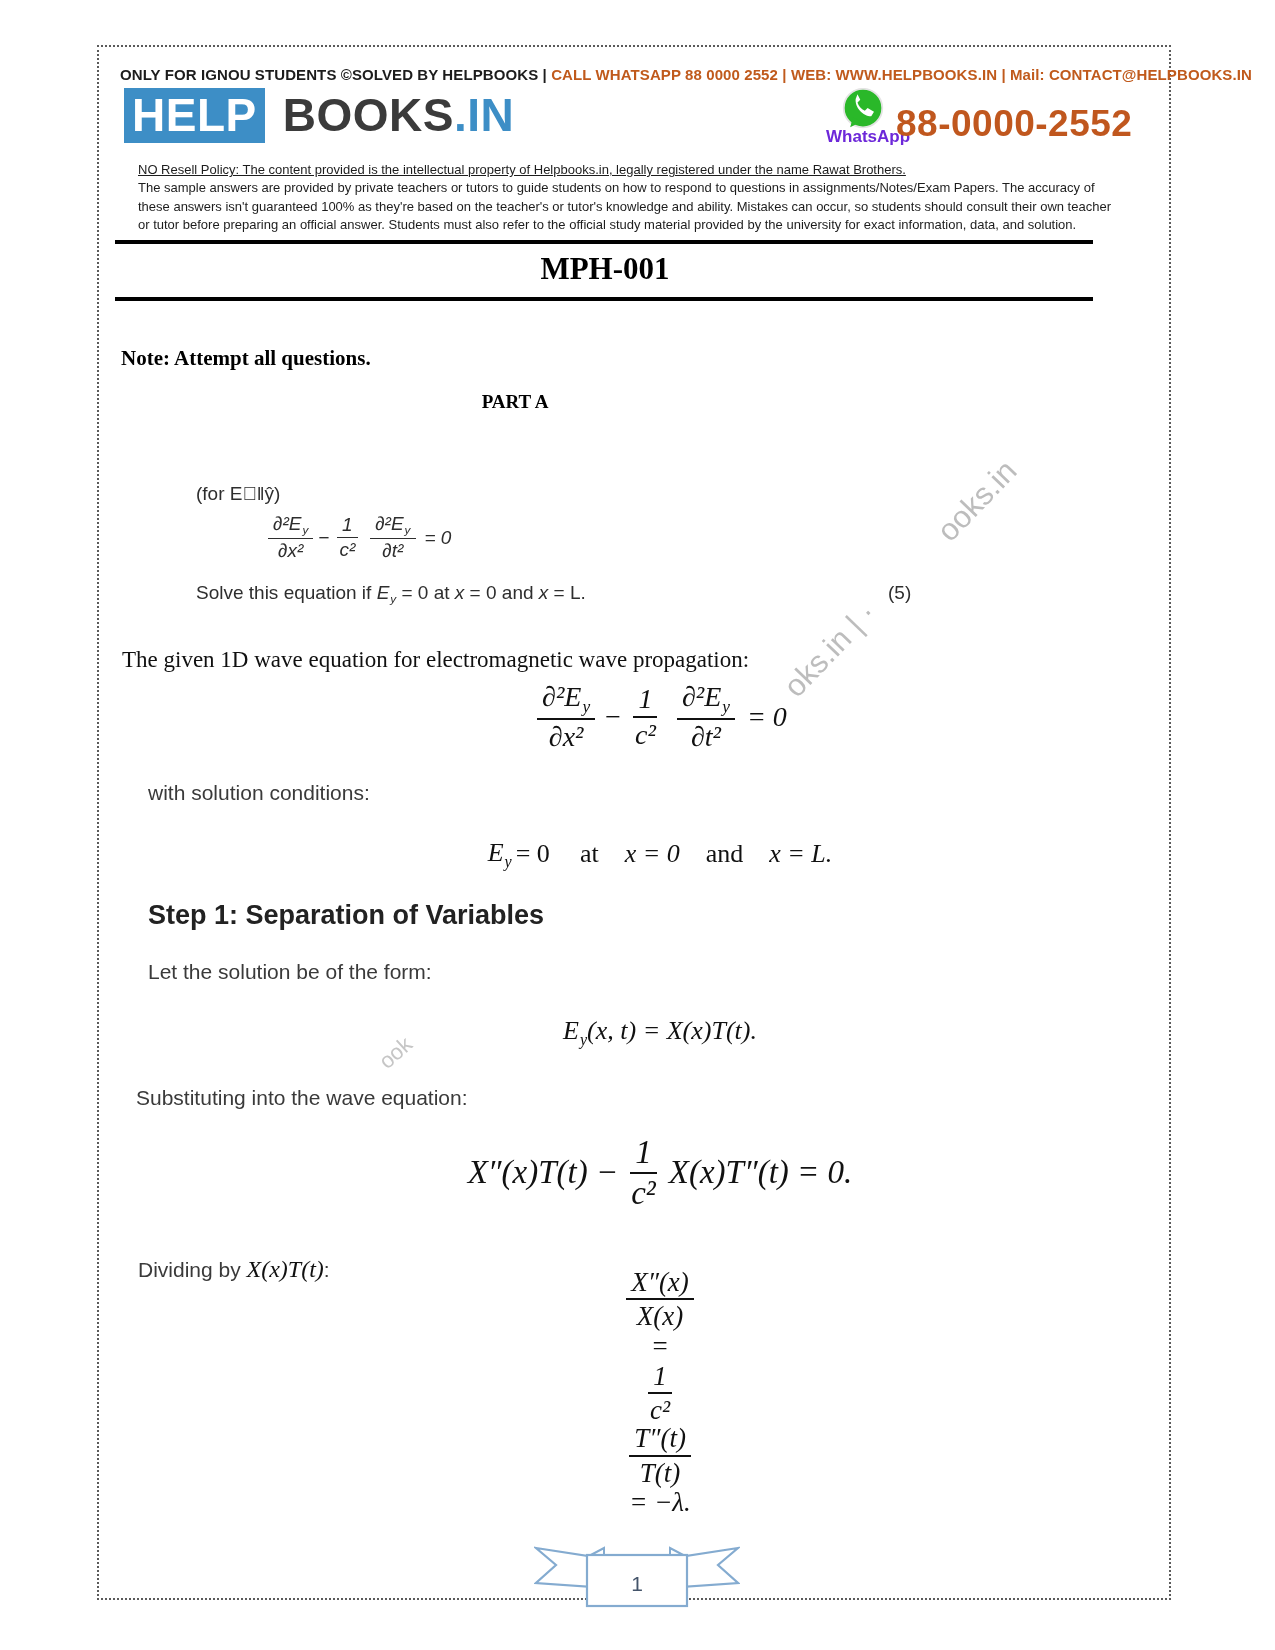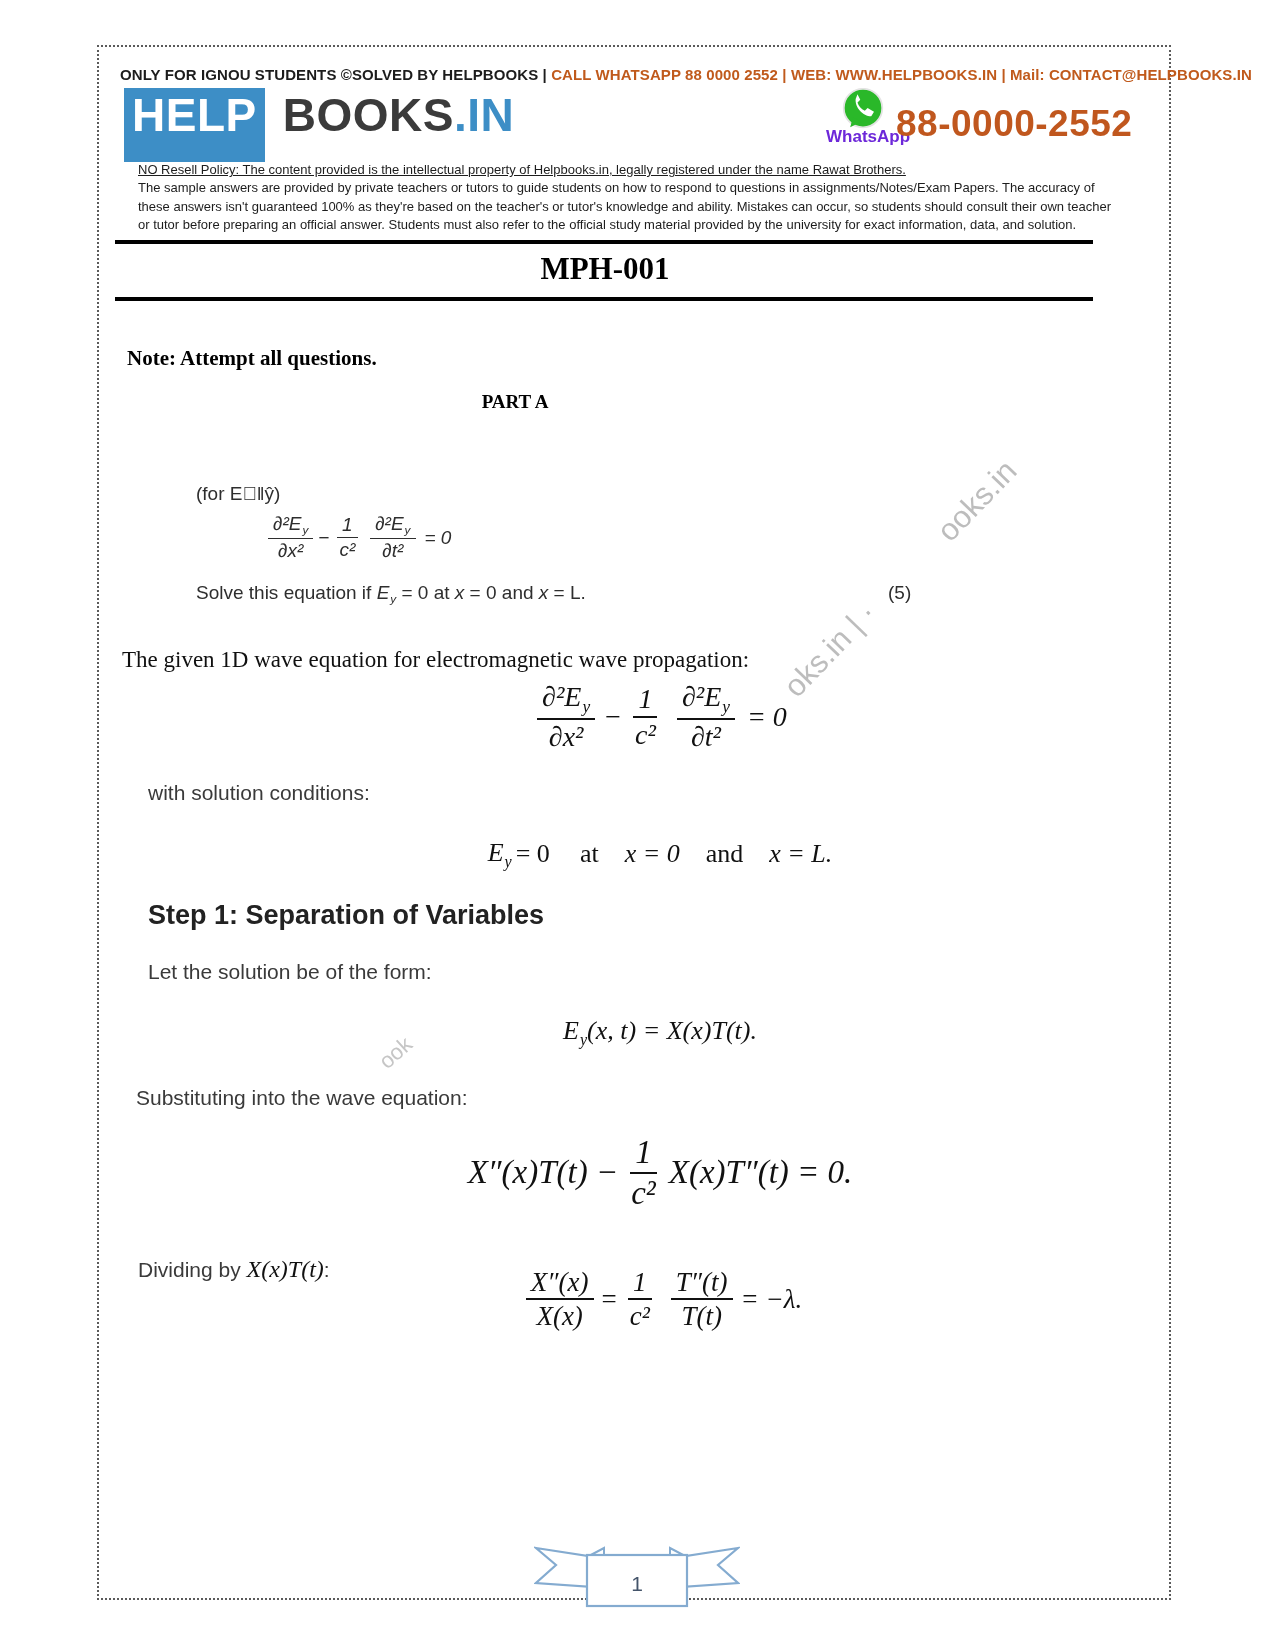--- a/index.html
+++ b/index.html
@@ -7,38 +7,38 @@
           font-family:"Liberation Sans",sans-serif;}
   .border-box{position:absolute;left:97px;top:45px;width:1074px;height:1555px;
               border:2px dotted #5a5a5a;box-sizing:border-box;}
 
   
   .topline{position:absolute;left:120px;top:66px;width:975px;font-size:15px;font-weight:bold;
            color:#1c1c1c;white-space:nowrap;letter-spacing:.1px;}
   .topline .orange{color:#c05a1c;}
   .logo{position:absolute;left:124px;top:88px;font-weight:bold;font-size:46px;letter-spacing:.5px;
         font-family:"Liberation Sans",sans-serif;}
-  .logo .help{background:#3d8ec6;color:#ffffff;padding:1px 8px 21px 8px;}
+  .logo .help{background:#3d8ec6;color:#ffffff;padding:1px 8px 2px 8px;}
   .logo .books{color:#3b3b3b;margin-left:18px;}
   .logo .in{color:#3d8ec6;}
   .wa-icon{position:absolute;left:841px;top:87px;width:44px;height:44px;}
   .wa-label{position:absolute;left:826px;top:127px;font-size:17px;font-weight:bold;color:#6d28d9;}
   .wa-number{position:absolute;left:896px;top:103px;font-size:37px;font-weight:bold;color:#c0571e;
              letter-spacing:.5px;}
 
   
   .disclaimer{position:absolute;left:120px;top:161px;width:978px;font-size:13px;color:#1d1d1d;
               line-height:1.42;margin-left:18px;}
   .disclaimer .u{text-decoration:underline;}
 
   .rule{position:absolute;left:115px;width:978px;height:4px;background:#000;}
   .rule1{top:240px;} .rule2{top:297px;}
   .doc-title{position:absolute;left:120px;top:251px;width:970px;text-align:center;
              font-family:"Liberation Serif",serif;font-weight:bold;font-size:31px;color:#000;}
-  .note{position:absolute;left:127px;top:346px;font-family:"Liberation Serif",serif;
+  .note{position:absolute;left:121px;top:346px;font-family:"Liberation Serif",serif;
         font-weight:bold;font-size:21px;color:#000;}
   .parta{position:absolute;left:120px;top:391px;width:790px;text-align:center;
          font-family:"Liberation Serif",serif;font-weight:bold;font-size:19px;color:#000;}
 
   
   .q-row{position:absolute;left:138px;top:452px;font-size:19px;color:#2e2e2e;}
   .q-row .qnum{margin-right:16px;} .q-row .qsub{margin-right:15px;}
   .q-forline{position:absolute;left:196px;top:483px;font-size:19px;color:#2e2e2e;}
   .q-eq{position:absolute;left:263px;top:514px;display:flex;align-items:center;
         font-size:19px;font-style:italic;color:#2e2e2e;}
@@ -58,21 +58,21 @@
   .sub-label{left:136px;top:1086px;}
   .div-label{position:absolute;left:138px;top:1227px;font-size:21px;color:#3a3a3a;margin-top:29px;}
   .div-label .math{font-size:24px;}
 
   .eqrow{position:absolute;left:230px;width:860px;display:flex;justify-content:center;
          align-items:center;font-family:"Liberation Serif",serif;font-style:italic;color:#111;}
   .eq-wave{top:682px;font-size:28px;}
   .eq-bc{top:838px;font-size:26px;}
   .eq-sep{top:1016px;font-size:26px;}
   .eq-sub{top:1135px;font-size:33px;}
-  .eq-div{top:1268px;font-size:27px;}
+  .eq-div{top:1268px;font-size:27px;flex-direction:column;}
   .gap{display:inline-block;width:26px;}
   .rm{font-style:normal;}
   .math{font-family:"Liberation Serif",serif;font-style:italic;color:#111;}
 
   .frac{display:inline-flex;flex-direction:column;align-items:center;vertical-align:middle;}
   .fnum{padding:0 5px 2px 5px;border-bottom:2px solid #111;line-height:1.05;text-align:center;}
   .fden{padding:2px 5px 0 5px;line-height:1.05;text-align:center;}
   .eqrow .frac{margin:0 8px;}
   .msub{font-size:.62em;vertical-align:-.35em;margin-left:1px;}
   .msp{margin:0 4px;}

